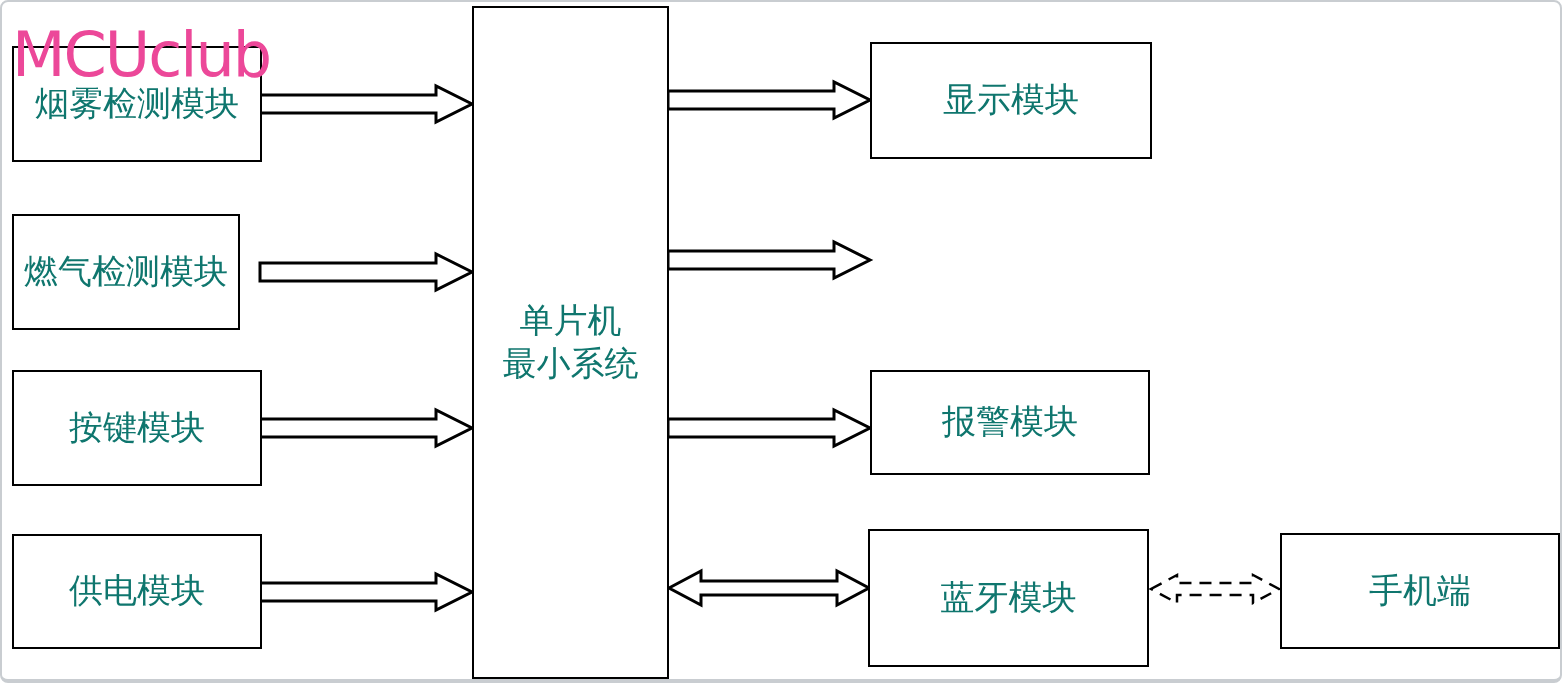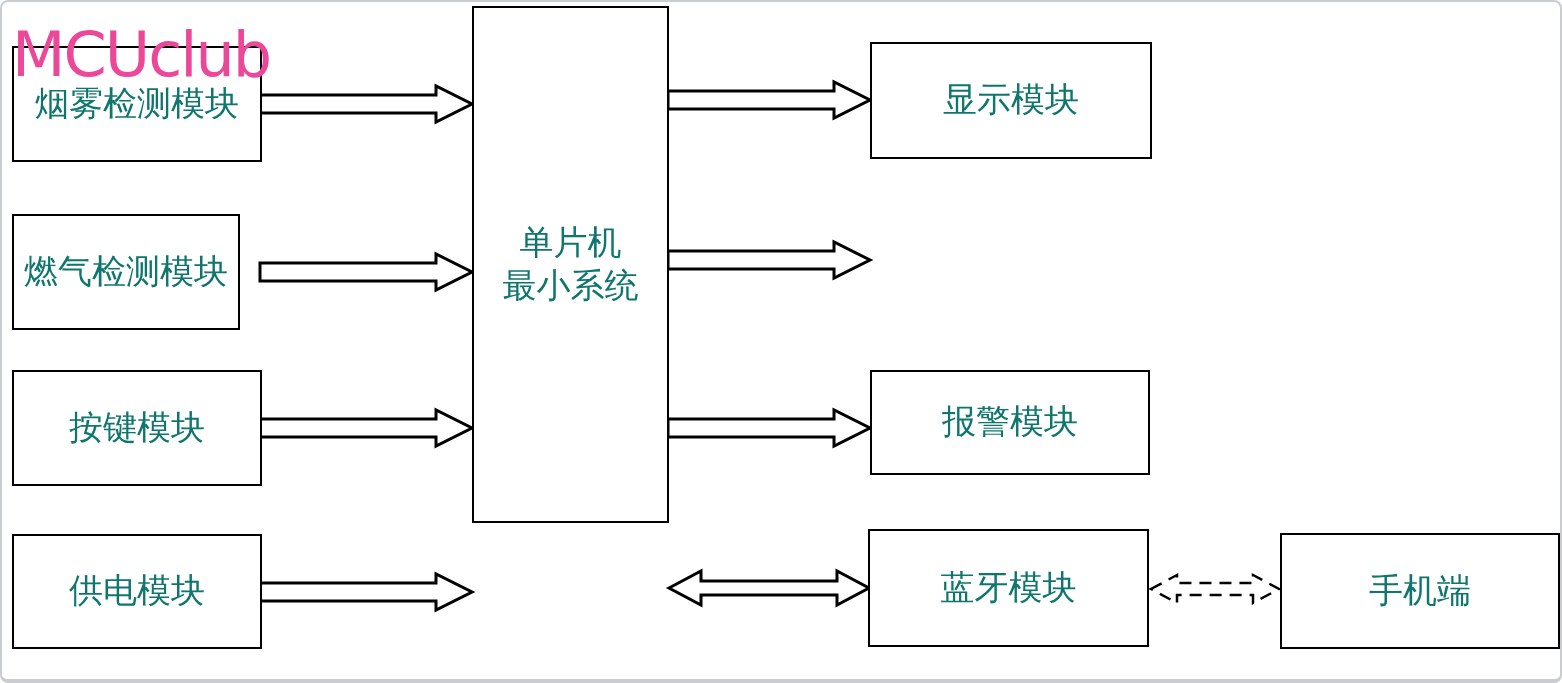--- a/index.html
+++ b/index.html
@@ -49,28 +49,28 @@
     z-index: 2;
     line-height: 1.25;
   }
 
   .box-l1 { left: 10px;  top: 44px;  width: 250px; height: 116px; }
   .box-l2 { left: 10px;  top: 212px; width: 228px; height: 116px; }
   .box-l3 { left: 10px;  top: 368px; width: 250px; height: 116px; }
   .box-l4 { left: 10px;  top: 532px; width: 250px; height: 115px; }
 
   .box-center {
-    left: 470px; top: 4px; width: 197px; height: 517px;
+    left: 470px; top: 4px; width: 197px; height: 673px;
     flex-direction: column;
   }
 
   .box-r1 { left: 868px; top: 40px;  width: 282px; height: 117px; }
   .box-r2 { left: 868px; top: 200px; width: 280px; height: 117px; }
   .box-r3 { left: 868px; top: 368px; width: 280px; height: 105px; }
-  .box-r4 { left: 866px; top: 527px; width: 281px; height: 118px; }
+  .box-r4 { left: 866px; top: 527px; width: 281px; height: 138px; }
 
   .box-phone { left: 1278px; top: 531px; width: 280px; height: 116px; }
 
   .logo {
     position: absolute;
     left: 10px;
     top: 22px;
     z-index: 3;
     font-family: "DejaVu Sans", sans-serif;
     font-size: 62px;

